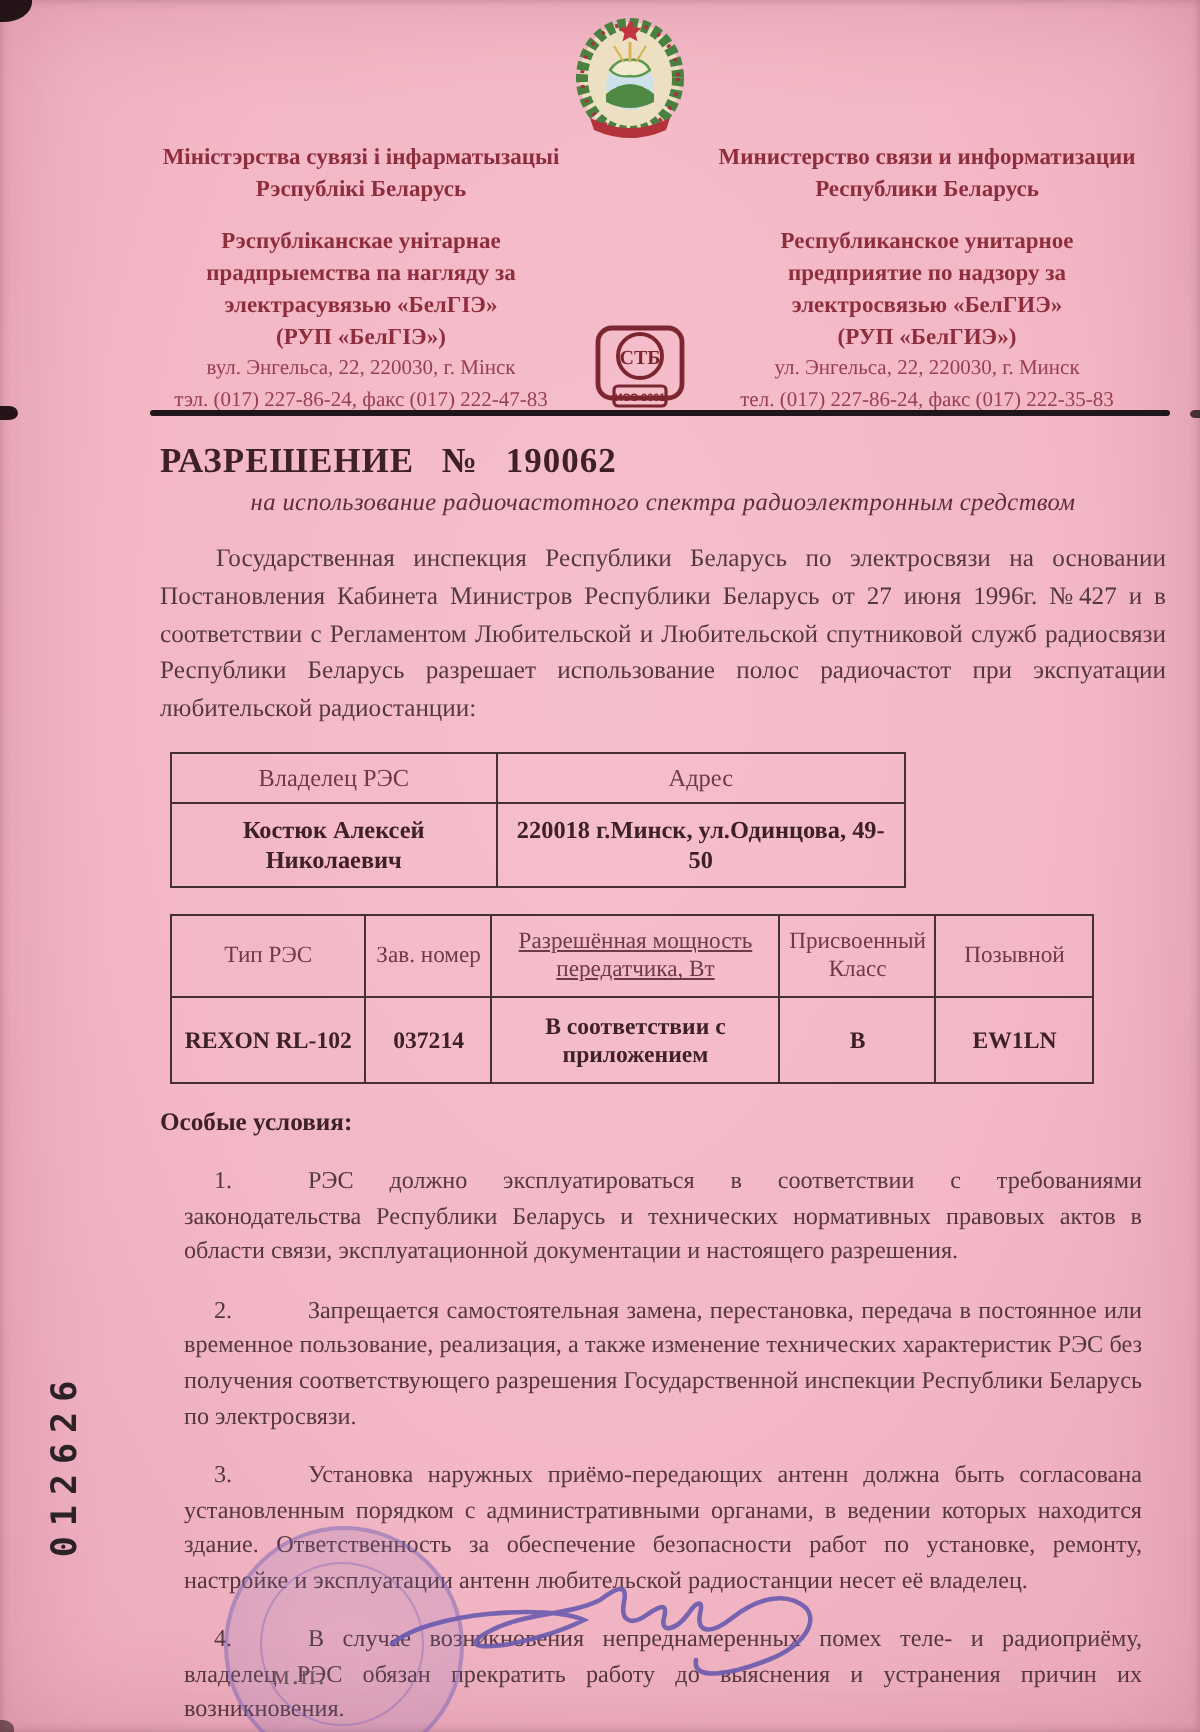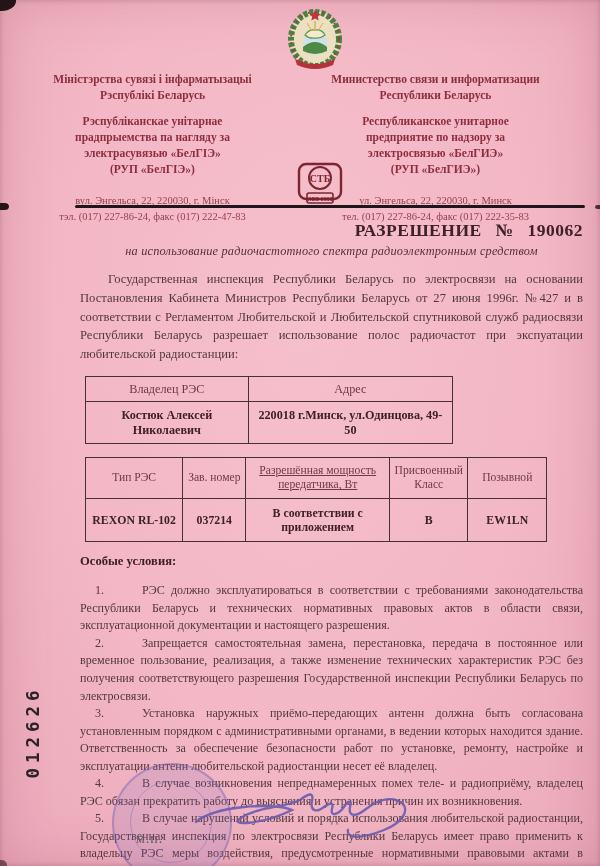--- a/index.html
+++ b/index.html
@@ -13,48 +13,48 @@
 
   
   .art { position:absolute; background:#241418; }
   .art-tl { left:0; top:0; width:16px; height:11px; border-radius:0 0 90% 0; }
   .art-left-dot { left:0; top:203px; width:9px; height:7px; border-radius:0 60% 60% 0; }
   .art-right-dot { right:0; top:205px; width:5px; height:4px; border-radius:50% 0 0 50%; opacity:.8; }
   .art-bl { left:0; bottom:0; width:7px; height:6px; opacity:.55; border-radius:0 80% 0 0; }
 
   
   .emblem { position:absolute; left:287px; top:7px; }
-  .hdr-cols { position:absolute; top:72px; left:24px; width:540px; display:flex; gap:26px; }
+  .hdr-cols { position:absolute; top:72px; left:52px; width:540px; display:flex; gap:26px; }
   .hcol { flex:1; text-align:center; }
   .ministry { font-weight:bold; color:#8e2e3c; font-size:11.5px; line-height:1.35; }
   .orgname { font-weight:bold; color:#8e2e3c; font-size:11.5px; line-height:1.38; margin-top:11px; }
-  .addr { color:#96404e; font-size:10.5px; line-height:1.5; margin-top:16px; }
+  .addr { color:#96404e; font-size:10.5px; line-height:1.5; margin-top:0; }
   .certmark { position:absolute; left:296px; top:162px; }
 
   .rule { position:absolute; left:75px; top:205px; width:510px; height:3px; background:#1f151a; border-radius:2px; }
 
   
   .doc-body { position:absolute; top:213px; left:80px; width:503px; }
-  .title { text-align:right; font-weight:bold; font-size:17.5px; color:#3e2028; word-spacing:9px; letter-spacing:.5px; margin:7px 0 0 0; }
+  .title { text-align:left; font-weight:bold; font-size:17.5px; color:#3e2028; word-spacing:9px; letter-spacing:.5px; margin:7px 0 0 0; }
   .subtitle { text-align:center; font-style:italic; font-size:12.3px; color:#5a2f3a; margin-top:3px; letter-spacing:.2px; }
   .intro { text-align:justify; text-indent:28px; font-size:12.6px; line-height:1.49; margin-top:11px; color:#54383f; }
 
   table { border-collapse:collapse; margin-left:5px; }
   td, th { border:1.6px solid #463038; font-weight:normal; text-align:center; vertical-align:middle; padding:2px 4px; }
   .t-owner { margin-top:7px; width:368px; }
   .t-owner th { font-size:12.2px; color:#6d3a46; height:20px; }
   .t-owner td { font-size:12.2px; font-weight:bold; color:#3e2028; height:37px; }
   .t-owner .c0 { width:198px; } .t-owner .c1 { width:258px; }
   .t-dev { margin-top:13px; width:462px; }
   .t-dev th { font-size:11.6px; color:#6d3a46; line-height:1.25; height:36px; padding:2px 3px; }
   .t-dev td { font-size:11.8px; font-weight:bold; color:#3e2028; line-height:1.25; height:38px; }
   .t-dev .d0{width:100px;} .t-dev .d1{width:60px;} .t-dev .d2{width:150px;text-decoration:underline;} .t-dev .d3{width:72px;} .t-dev .d4{width:76px;}
 
   .cond-head { font-weight:bold; font-size:12.6px; color:#3e2028; margin:12px 0 13px 0; }
-  .cond { text-align:justify; font-size:12.1px; line-height:1.45; margin:0; color:#54383f; text-indent:15px; }
+  .cond { text-align:justify; font-size:12.1px; line-height:1.45; margin:12px; color:#54383f; text-indent:15px; }
   .cond .num { display:inline-block; width:47px; text-indent:0; }
 
   
   .stamp { position:absolute; left:112px; top:763px; width:116px; height:116px; border-radius:50%;
     border:2px solid rgba(112,96,178,.42); background:radial-gradient(circle, rgba(125,108,190,.10) 0%, rgba(125,108,190,.16) 70%, rgba(125,108,190,.05) 100%); }
   .stamp::before { content:""; position:absolute; left:16px; top:16px; width:80px; height:80px; border-radius:50%; border:1.6px solid rgba(112,96,178,.38); }
   .stamp-mp { position:absolute; left:136px; top:831px; font-size:14px; color:#6a565e; letter-spacing:1px; }
   .signature { position:absolute; left:188px; top:778px; }
 
   .serial { position:absolute; left:-47px; top:717px; width:170px; height:30px;

